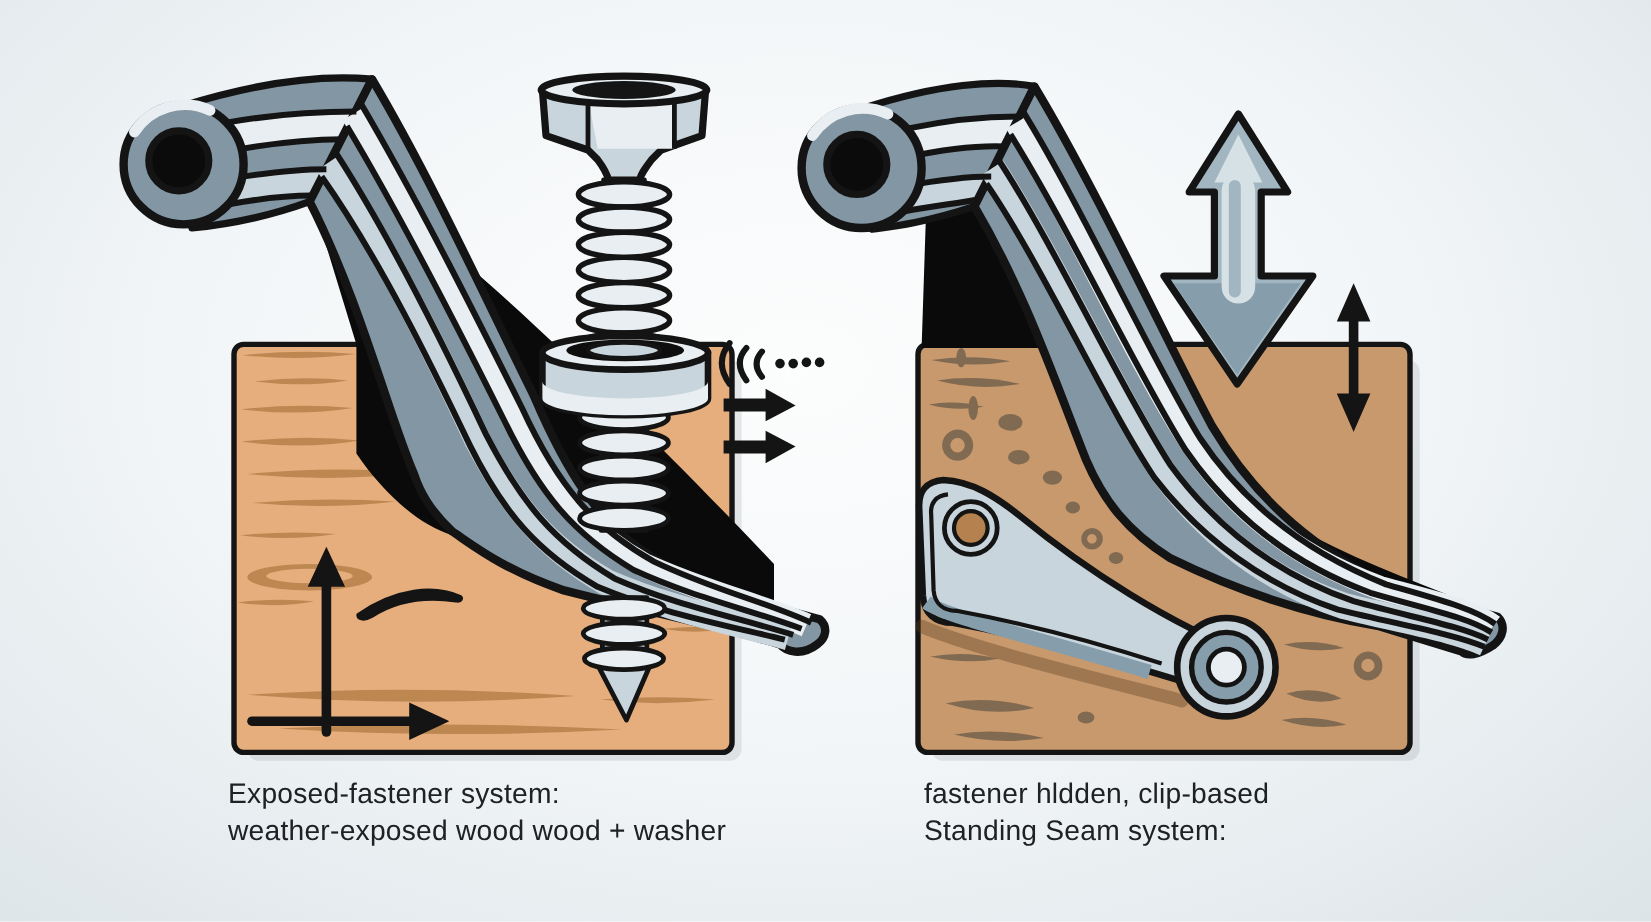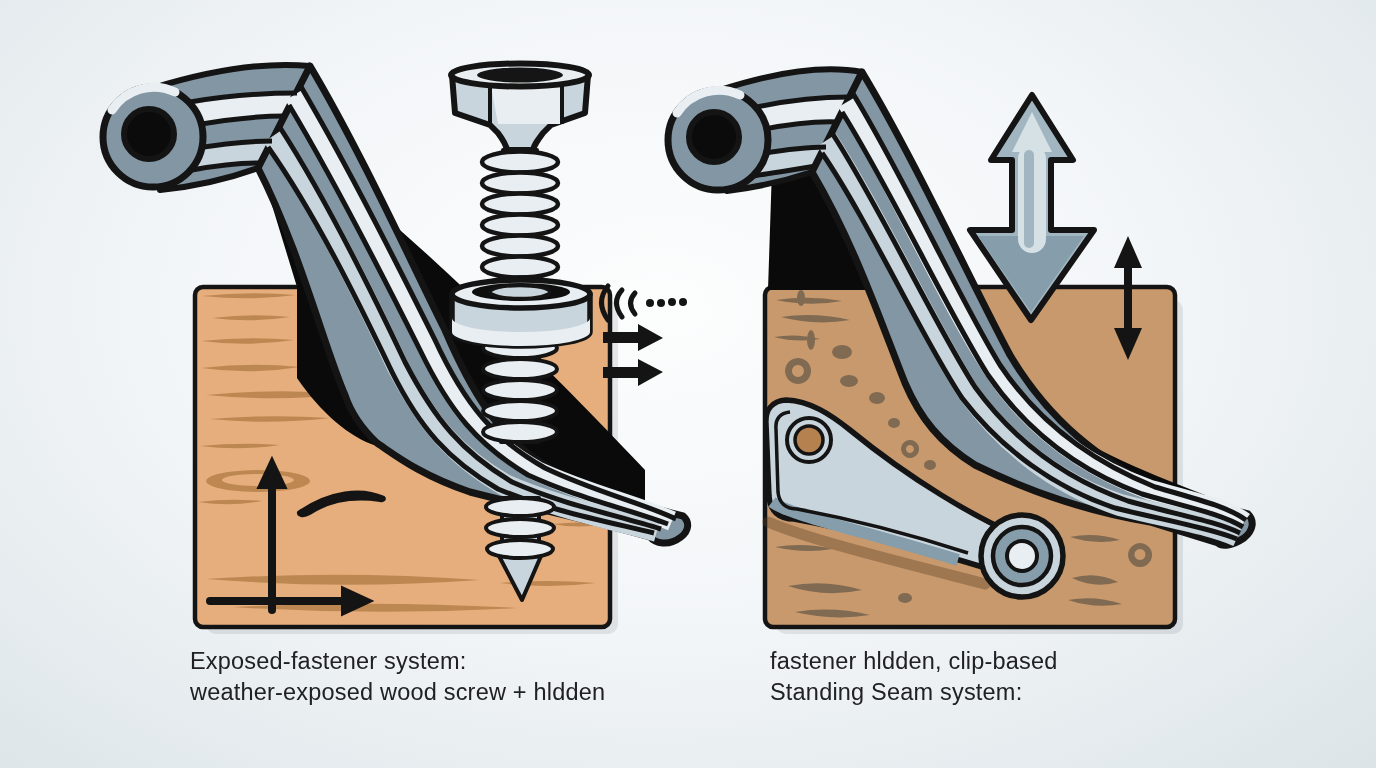--- a/index.html
+++ b/index.html
@@ -248,20 +248,20 @@
     <g fill="var(--outline)">
       <rect x="1124" y="262" width="8" height="72"></rect>
       <path d="M1128,236 L1114,268 L1142,268 Z"></path>
       <path d="M1128,360 L1114,328 L1142,328 Z"></path>
     </g>
   </g>
 </svg>
 
 <div class="caption caption-left">
   <div>Exposed-fastener system:</div>
-  <div>weather-exposed wood screw + hldden</div>
+  <div>weather-exposed wood wood + washer</div>
 </div>
 <div class="caption caption-right">
   <div>fastener hldden, clip-based</div>
   <div>Standing Seam system:</div>
 </div>
 
 </div>
 
 </body></html>

